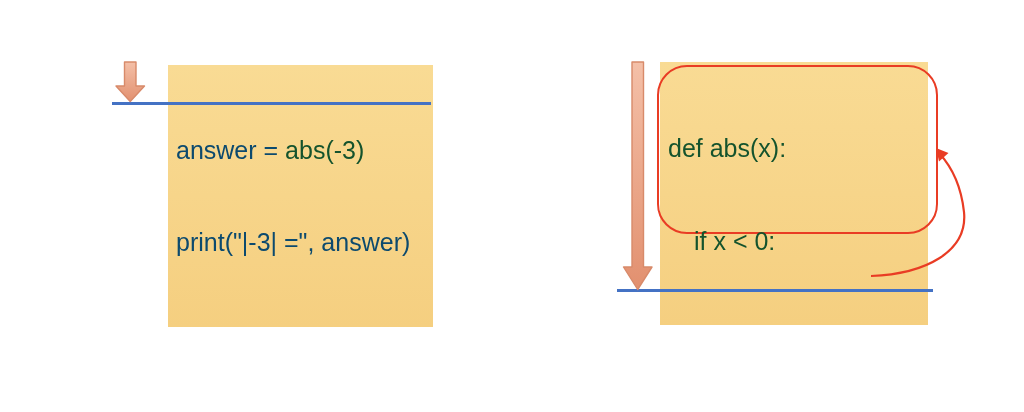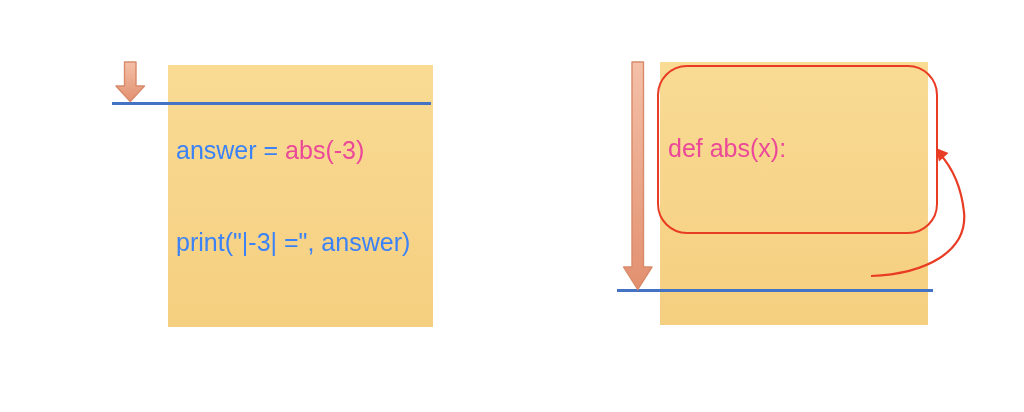--- a/index.html
+++ b/index.html
@@ -17,22 +17,22 @@
     position:absolute; left:657px; top:65px; width:277px; height:165px;
     border:2px solid #e93c24; border-radius:30px; background:transparent;
   }
   .code {
     position:absolute; font-size:25px; color:#151515; white-space:pre;
   }
   .left-code  { left:176px; top:74px; line-height:30.6px; }
   .right-code { left:668px; top:71px; line-height:31px;   }
   .left-code  .code-line { min-height:30.6px; }
   .right-code .code-line { min-height:31px; }
-  .k-red   { color:#ec4899; }
-  .k-black { color:#3b82f6; }
+  .k-red   { color:#14532d; }
+  .k-black { color:#0c4a6e; }
   .ind1  { padding-left:26px; }
   .ind2  { padding-left:56px; }
   .blue-line { position:absolute; height:3px; background:#4472c4; }
   .bl-left  { left:112px; top:102px; width:319px; }
   .bl-right { left:617px; top:289px; width:316px; }
   .overlay {
     position:absolute; left:0; top:0; width:1024px; height:412px;
     pointer-events:none;
   }
 </style>
@@ -54,20 +54,21 @@
     
   </div>
 
   <div class="blue-line bl-left"></div>
 
   <div class="code-box right-box"></div>
   <div class="func-outline"></div>
 
   <div class="code right-code">
     <div class="code-line k-red">def abs(x):</div>
+    <div class="code-line k-red ind1">if x &lt; 0:</div>
     
     
     
     
     
   </div>
 
   <div class="blue-line bl-right"></div>
 
   <svg class="overlay" viewBox="0 0 1024 412">

